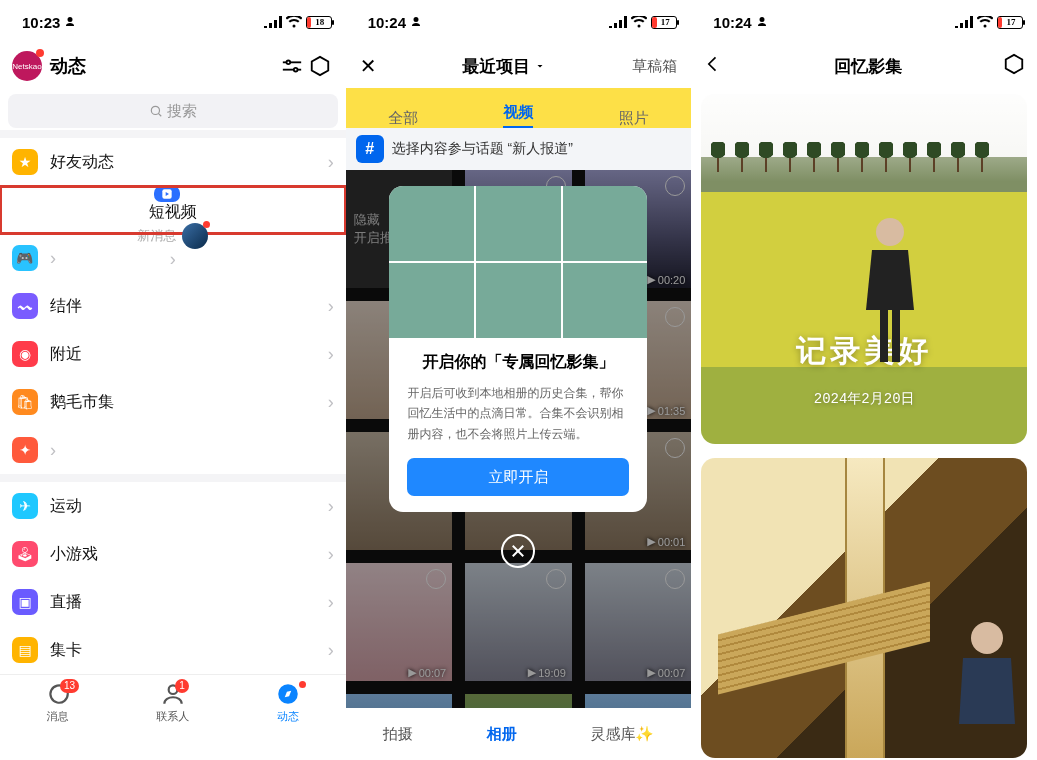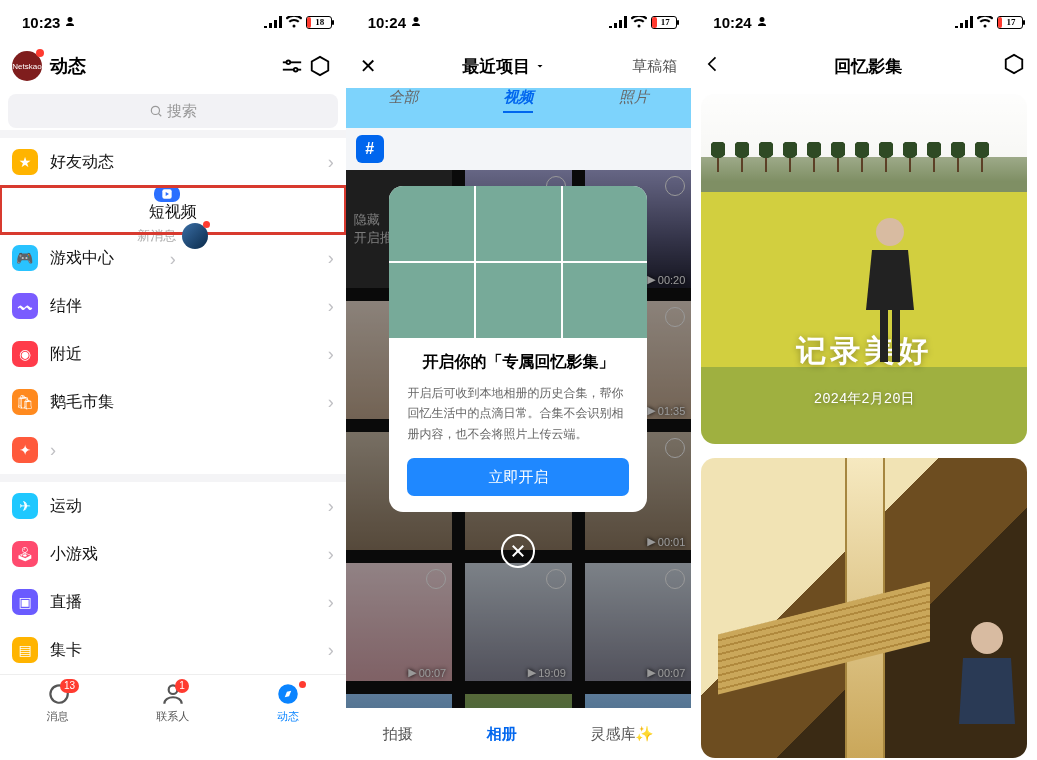--- a/index.html
+++ b/index.html
@@ -56,21 +56,21 @@
   }
 
   
   .p1-header {
     height: 44px;
     display: flex; align-items: center;
     padding: 0 12px;
   }
   .p1-header .avatar {
     width: 30px; height: 30px; border-radius: 50%;
-    background: #7f1d1d; color: #fff;
+    background: #be185d; color: #fff;
     font-size: 8px; display: flex; align-items: center; justify-content: center;
     position: relative; margin-right: 8px;
   }
   .p1-header .avatar::after {
     content: ""; position: absolute; top: -2px; right: -2px;
     width: 8px; height: 8px; border-radius: 50%; background: #ff3b30;
   }
   .p1-header .title { font-size: 18px; font-weight: 700; flex: 1; }
   .p1-header .hicon { width: 28px; height: 28px; display: flex; align-items: center; justify-content: center; }
 
@@ -142,23 +142,23 @@
   .phone2 .statusbar { color: #000; background: #fff; }
   .p2-nav {
     height: 44px; background: #fff;
     display: flex; align-items: center; justify-content: space-between;
     padding: 0 14px;
   }
   .p2-nav .close { font-size: 20px; font-weight: 400; }
   .p2-nav .center { font-size: 17px; font-weight: 600; display: flex; align-items: center; gap: 4px;}
   .p2-nav .drafts { font-size: 15px; color: #555; }
   .p2-tabs {
-    background: #7dd3fc; height: 40px;
-    display: flex; justify-content: space-around; align-items: flex-start;
-    font-size: 15px; color: #666; font-style: italic;
+    background: #fde047; height: 40px;
+    display: flex; justify-content: space-around; align-items: flex-end;
+    font-size: 15px; color: #666;
   }
   .p2-tabs .t.active { color: #06e; font-weight: 600; border-bottom: 2.5px solid #06e; padding-bottom: 4px;}
   .p2-topic {
     background: #f3f5f8; height: 42px;
     display: flex; align-items: center; gap: 8px;
     padding: 0 10px; font-size: 14px; color: #333;
   }
   .p2-topic .hash {
     width: 28px; height: 28px; border-radius: 6px; background: #06e;
     color: #fff; display: flex; align-items: center; justify-content: center;
@@ -381,21 +381,20 @@
       </div>
       <div class="label">短视频</div>
       <div class="right-extra">
         <span>新消息</span>
         <span class="thumb"></span>
       </div>
       <div class="chev">›</div>
     </div>
     <div class="p1-item">
       <div class="iicon" style="background:#29c3ff">🎮</div>
-      <div class="label">游戏中心</div>
       <div class="chev">›</div>
     </div>
     <div class="p1-item">
       <div class="iicon" style="background:#7a5cff">〰</div>
       <div class="label">结伴</div>
       <div class="chev">›</div>
     </div>
     <div class="p1-item">
       <div class="iicon" style="background:#ff3b4a">◉</div>
       <div class="label">附近</div>
@@ -500,20 +499,21 @@
   </div>
 
   <div class="p2-tabs">
     <div class="t">全部</div>
     <div class="t active">视频</div>
     <div class="t">照片</div>
   </div>
 
   <div class="p2-topic">
     <div class="hash">#</div>
+    <span>选择内容参与话题 “新人报道”</span>
   </div>
 
   <div class="p2-grid">
     <div class="p2-cell first">
       <span>隐藏</span>
       <span>开启推荐</span>
     </div>
     <div class="p2-cell bg-sky">
         <span class="sel"></span>
       </div>

